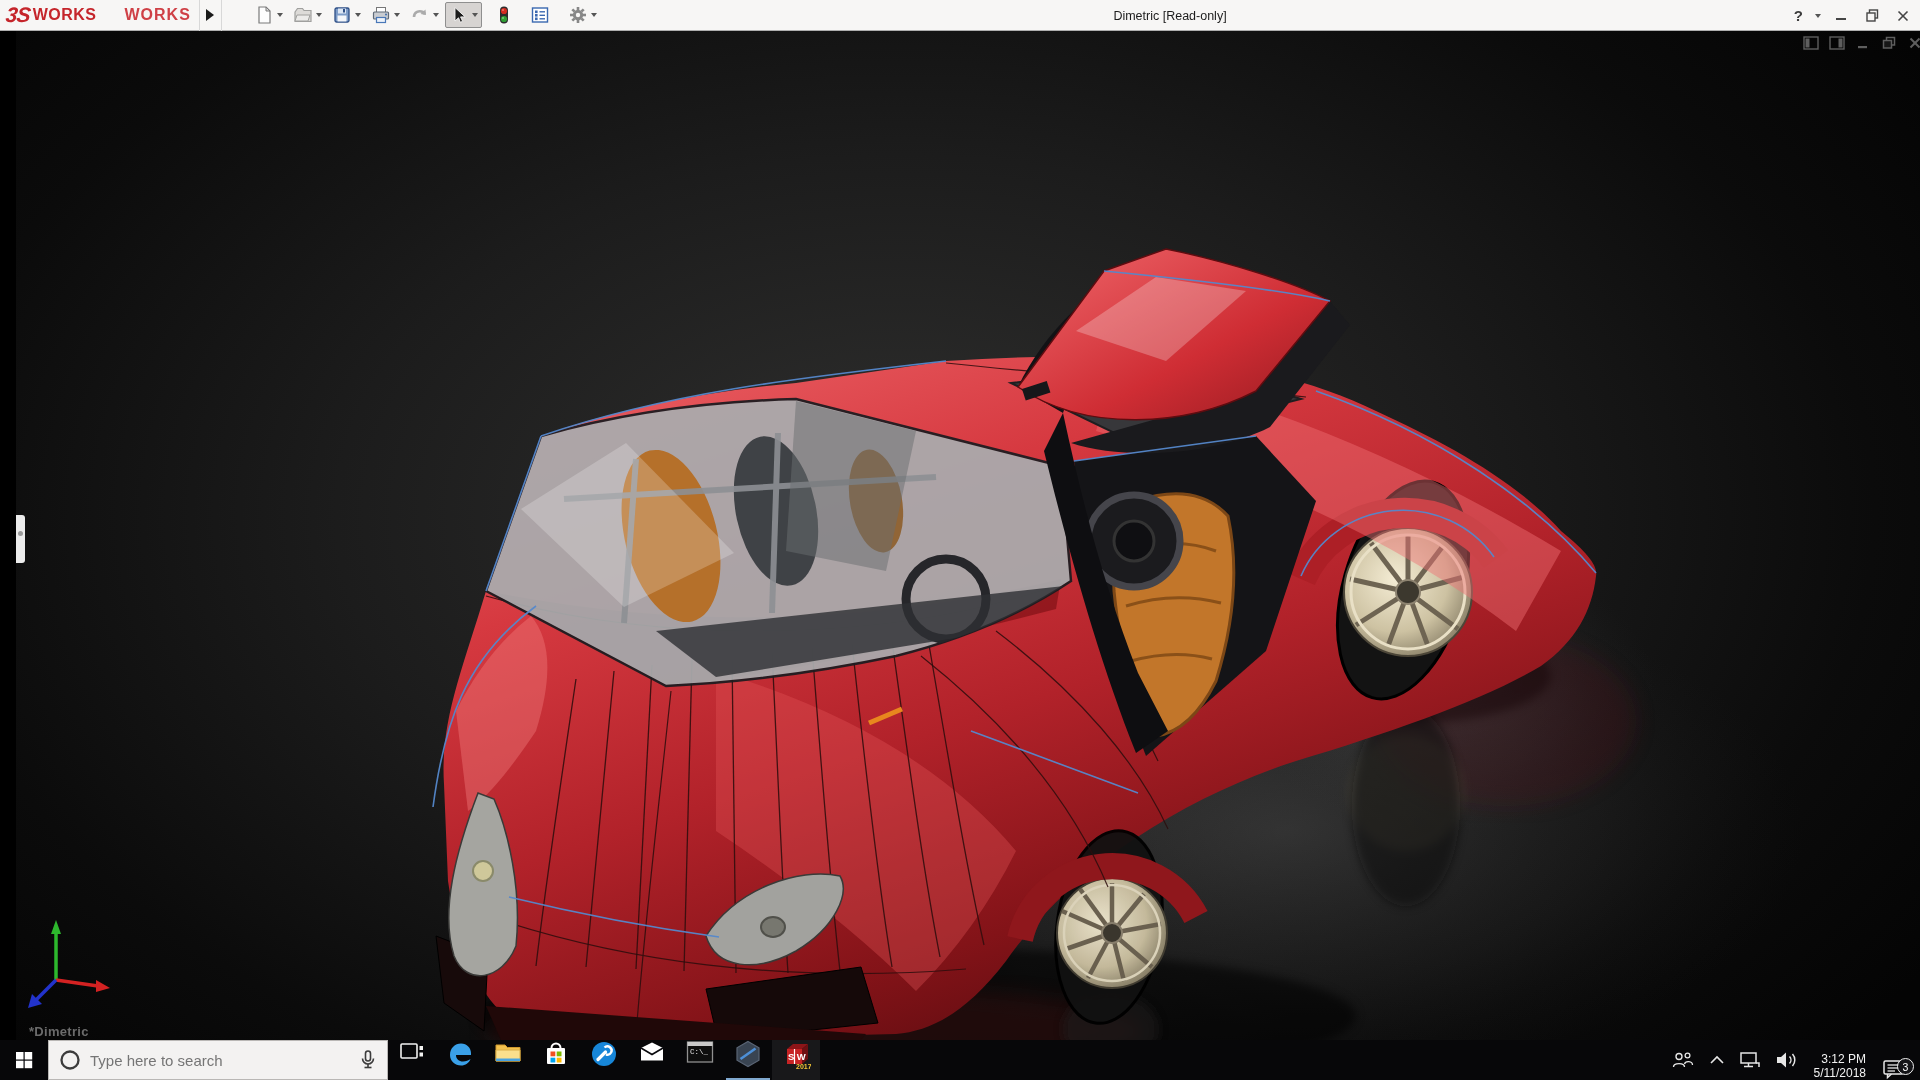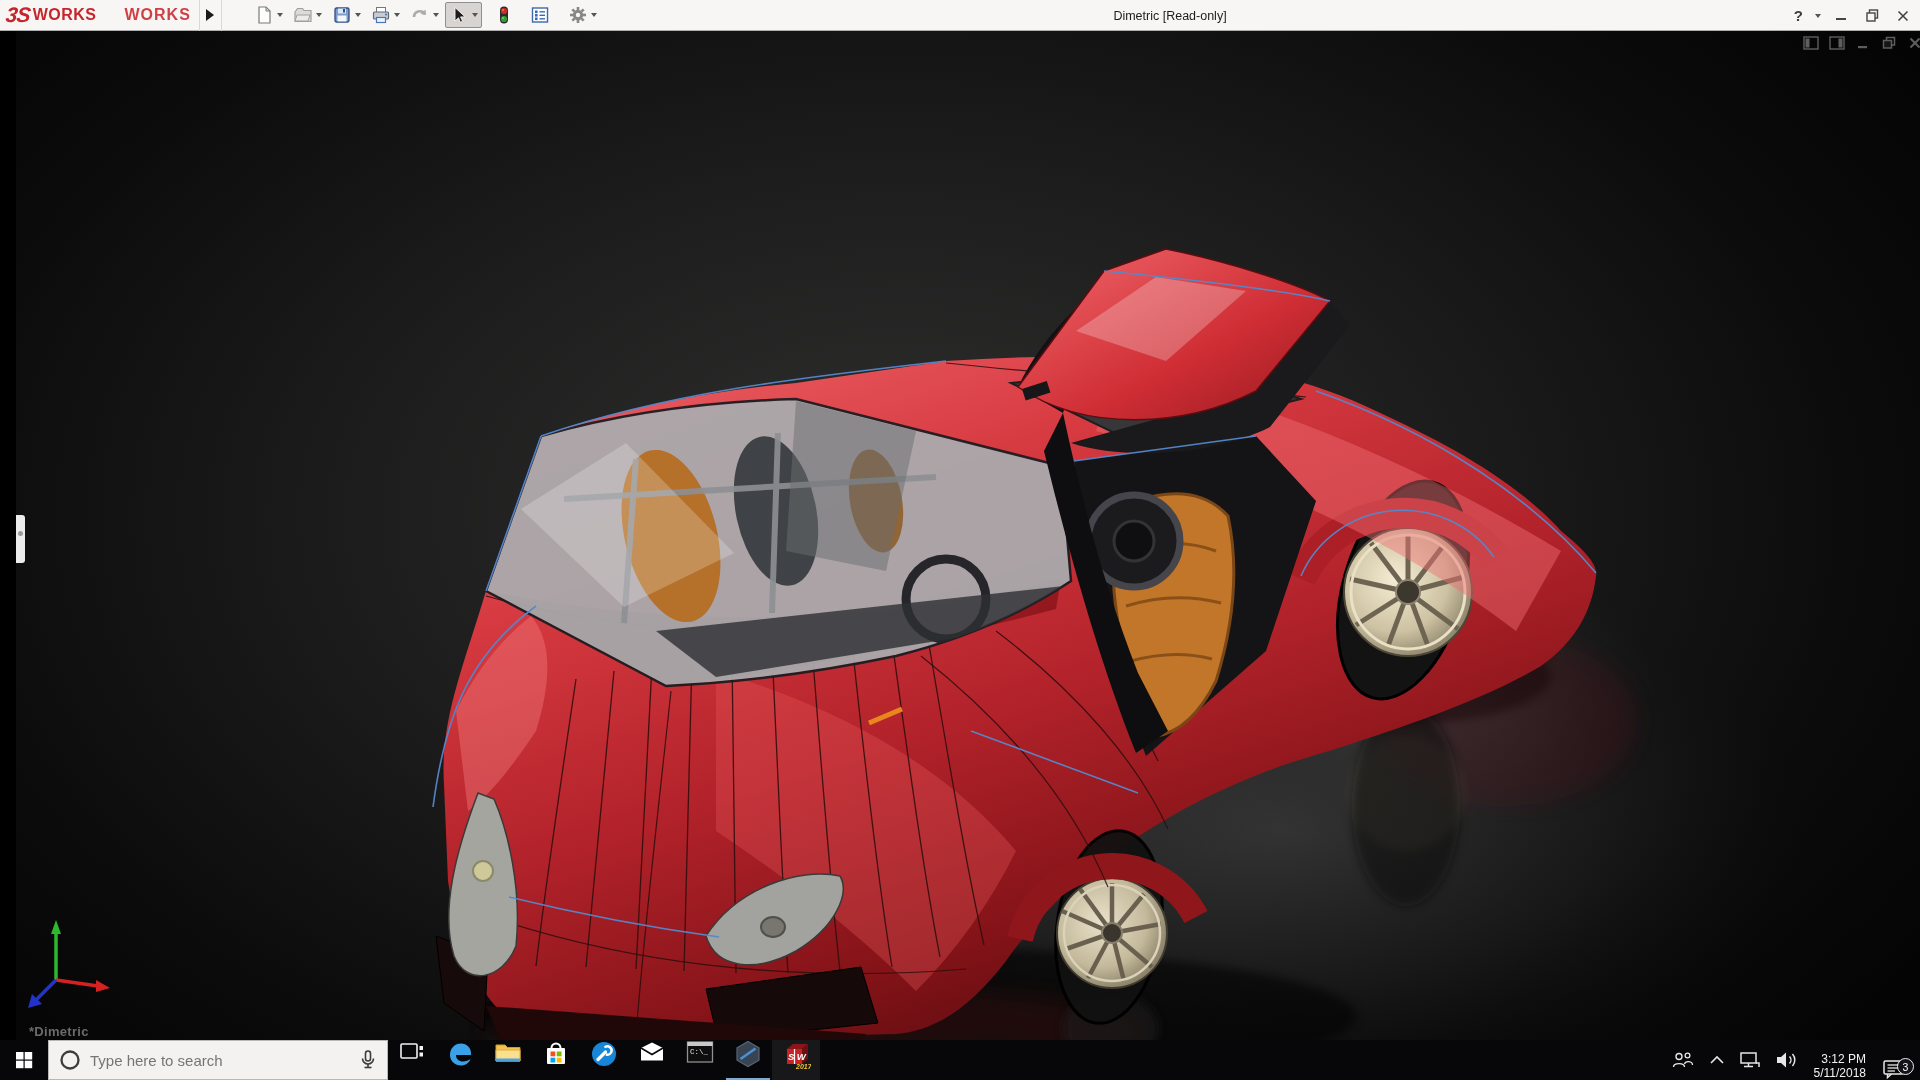--- a/index.html
+++ b/index.html
@@ -41,21 +41,21 @@
   .triad { position:absolute; left:4px; bottom:28px; }
 
   
   .taskbar { position:absolute; bottom:0; left:0; width:1920px; height:40px; background:#070709;
     display:flex; align-items:stretch; }
   .tb-start { width:48px; display:flex; align-items:center; justify-content:center; }
   .searchbox { width:340px; background:#f3f2f1; border:1px solid #b9b7b5; display:flex; align-items:center; padding:1px 10px; gap:9px; }
   .searchbox input { flex:1; border:none; outline:none; background:transparent; font-size:15px; color:#454545;
     font-family:"Liberation Sans",sans-serif; }
   .app-btn { width:48px; position:relative; display:flex; align-items:flex-start; justify-content:center; }
-  .app-btn.active { background:rgba(255,255,255,.07);font-style:italic; }
+  .app-btn.active { background:rgba(255,255,255,.07); }
   .run-ind { position:absolute; bottom:0; left:2px; width:44px; height:2.5px; background:#7fa8cf; }
   .tray { margin-left:auto; display:flex; align-items:flex-end; }
   .tray-btn { height:40px; display:flex; align-items:center; justify-content:center; padding:0 7px; }
   .clock { text-align:right; color:#f2f2f2; font-size:12px; line-height:14px; padding:0 8px; }
   .action-wrap { position:relative; padding:0 14px 0 8px; display:flex; align-items:center; }
   .badge { position:absolute; right:6px; bottom:5px; width:17px; height:17px; border-radius:50%;
     background:#141418; border:1.5px solid #f0f0f0; color:#fff; font-size:10.5px; display:flex; align-items:center; justify-content:center; }
 </style>
 </head>
 <body>

